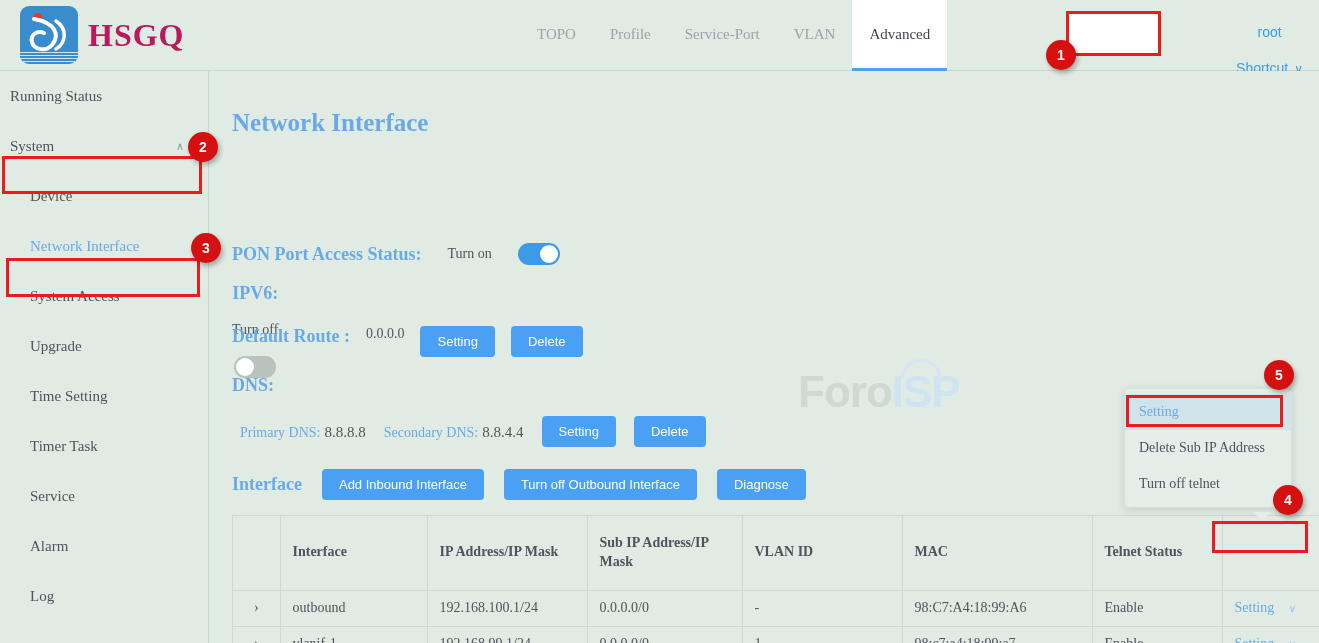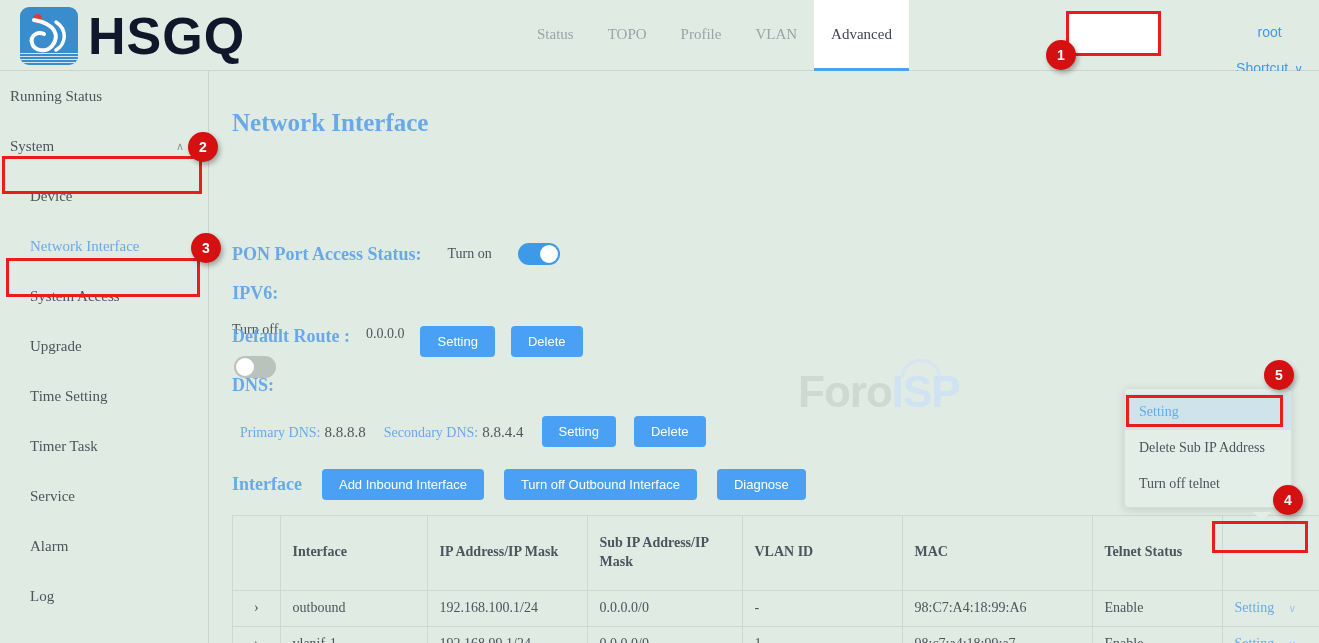--- a/index.html
+++ b/index.html
@@ -42,25 +42,25 @@
   .logo-mark .swoosh {
     position: absolute; left: 6px; top: 9px;
     width: 46px; height: 38px;
   }
   .logo-mark .stripes {
     position: absolute; left: 0; bottom: 2px; width: 100%; height: 10px;
     background: repeating-linear-gradient(to bottom,
       #cfe6f5 0px, #cfe6f5 1px, #3a8dcd 1px, #3a8dcd 3px);
   }
   .logo-text {
-    font-family: Liberation Sans, sans-serif;
+    font-family: Liberation Serif, serif;
     font-weight: bold;
-    font-size: 52px;
+    font-size: 32px;
     letter-spacing: 1px;
-    color: #0f172a;
+    color: #be185d;
   }
 
   #mainnav {
     position: absolute; left: 520px; top: 0;
     height: 71px;
     display: flex; align-items: flex-start;
   }
   .nav-item {
     font-family: "Liberation Serif", serif;
     font-size: 15px;
@@ -301,23 +301,23 @@
       <svg class="swoosh" viewBox="0 0 46 38">
         <path d="M8 4 C30 8, 34 20, 26 30 C20 37, 8 35, 6 27 C4 20, 11 15, 18 18" stroke="#ffffff" stroke-width="4" fill="none" stroke-linecap="round"></path>
         <path d="M30 6 C42 14, 40 28, 30 34" stroke="#ffffff" stroke-width="3.5" fill="none" stroke-linecap="round"></path>
       </svg>
       <div class="stripes"></div>
     </div>
     <div class="logo-text">HSGQ</div>
   </div>
 
   <div id="mainnav">
-    <div class="nav-item">Status</div>
     <div class="nav-item">TOPO</div>
     <div class="nav-item">Profile</div>
+    <div class="nav-item">Service-Port</div>
     <div class="nav-item">VLAN</div>
     <div class="nav-item active">Advanced</div>
   </div>
 
   <div id="usernav">
     <span>root</span>
     <span>
       <span>Shortcut</span><span class="chev">∨</span>
     </span>
   </div>

